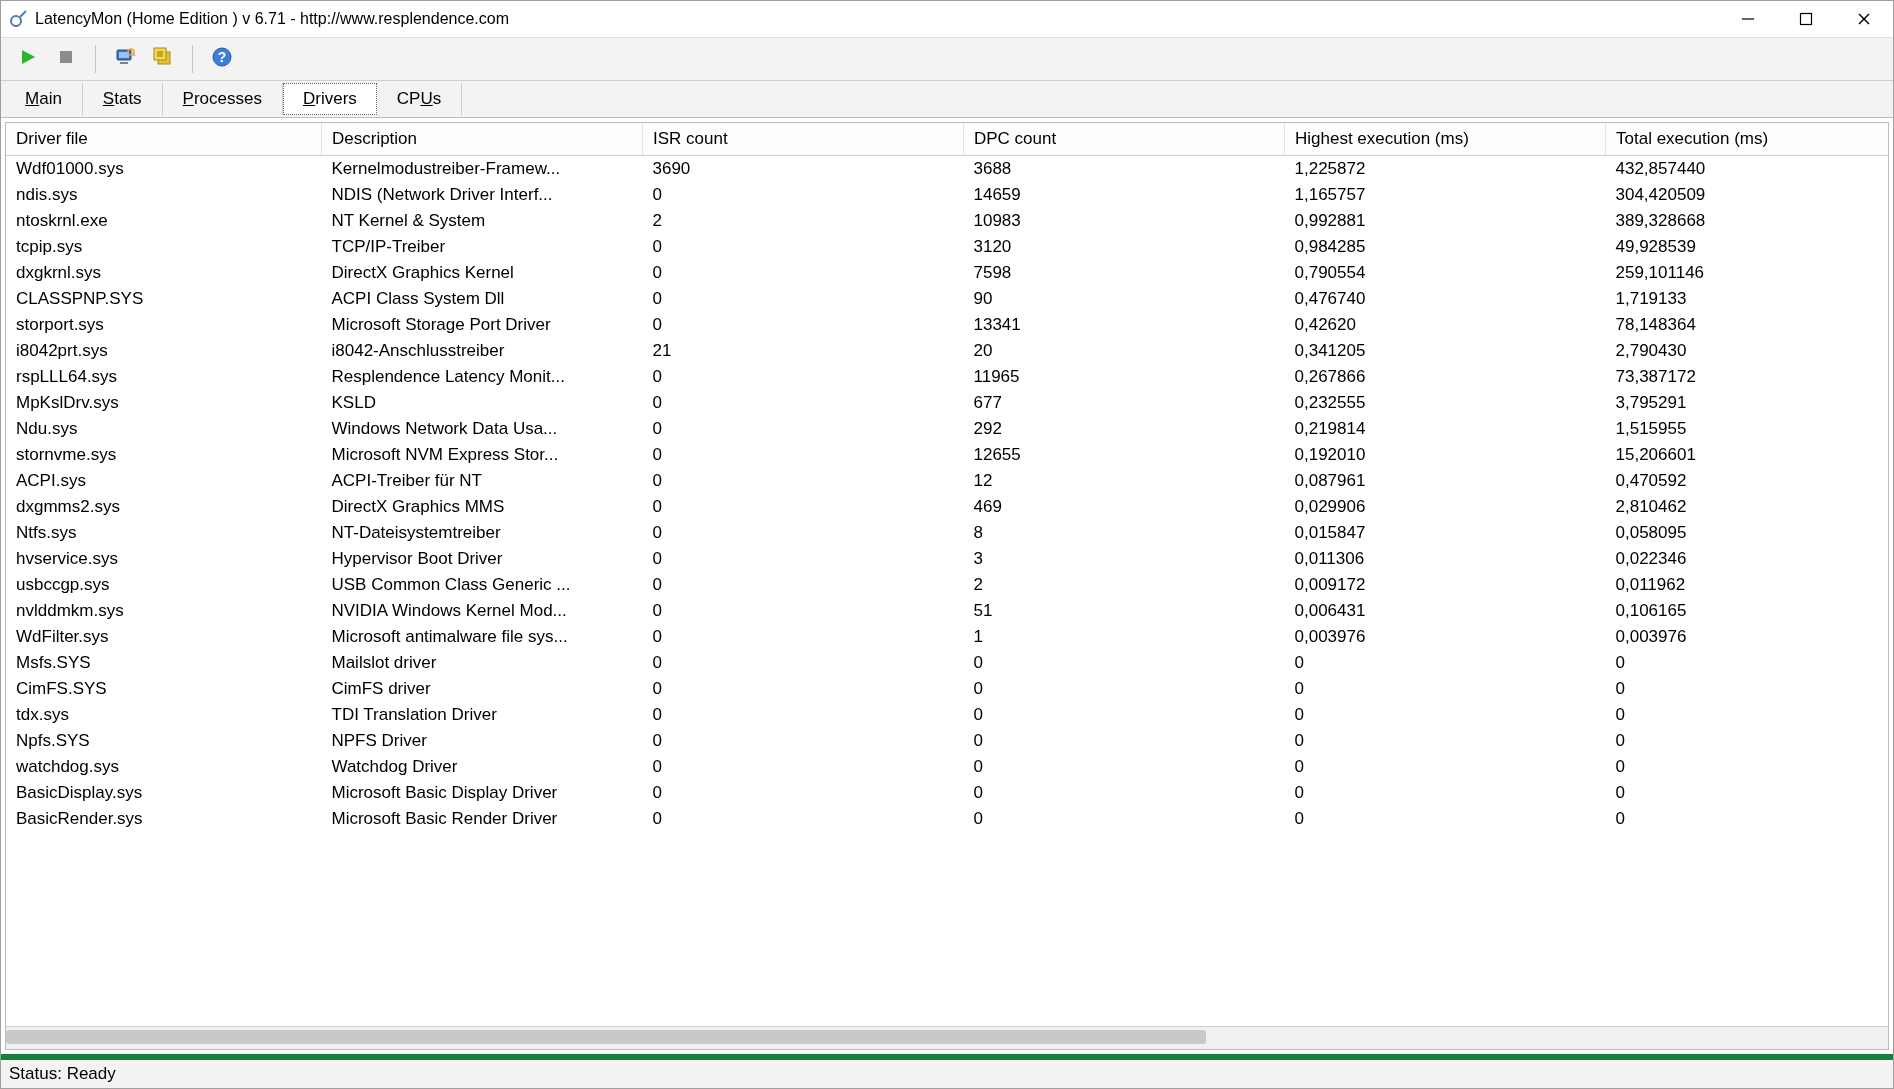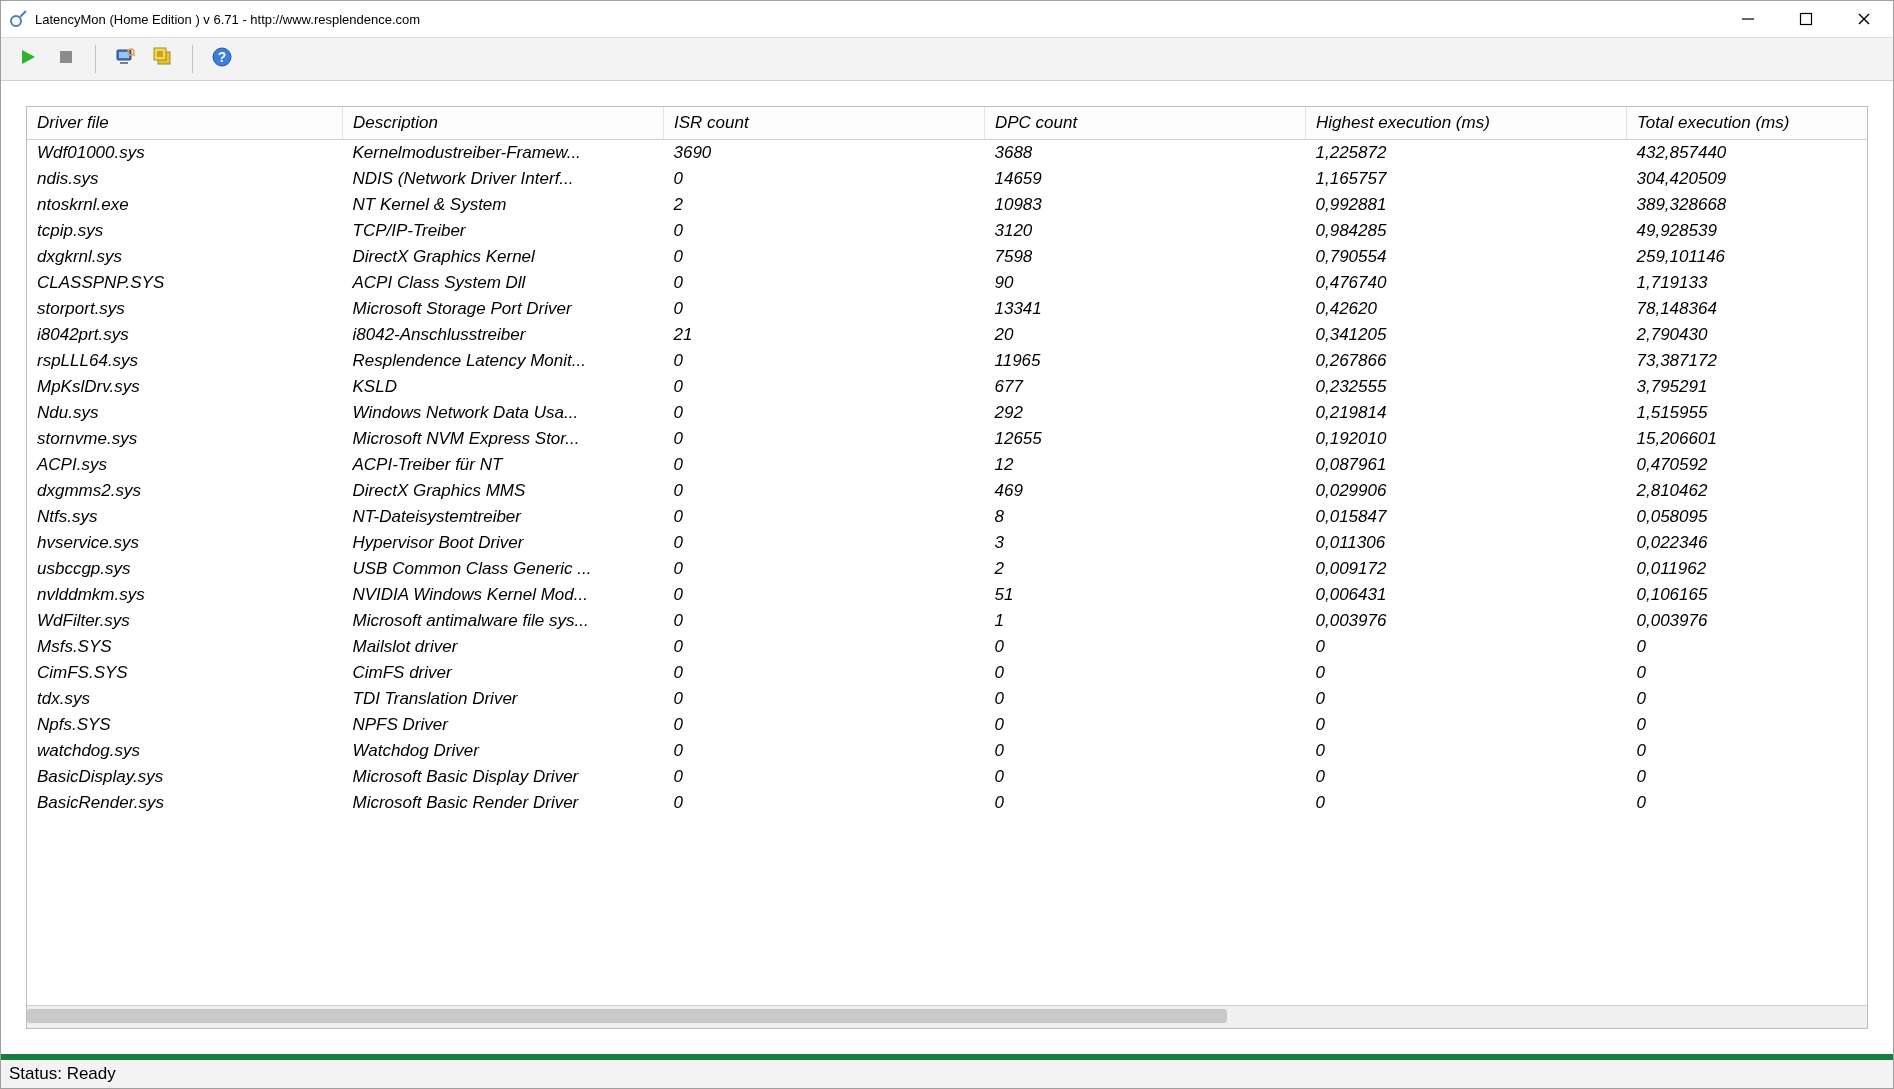--- a/index.html
+++ b/index.html
@@ -34,21 +34,21 @@
   .titlebar .app-icon {
     width: 18px;
     height: 18px;
     margin-right: 8px;
     display: flex;
     align-items: center;
     justify-content: center;
   }
   .titlebar .title-text {
     flex: 1;
-    font-size: 13px;
+    font-size: 16px;
     color: #000;
     white-space: nowrap;
   }
   .win-controls {
     display: flex;
     align-items: center;
     height: 100%;
   }
   .win-btn {
     width: 58px;
@@ -115,27 +115,26 @@
   }
   .tabbar .tab .ul { text-decoration: underline; }
   .tabbar .tab.active {
     border: 1px dotted #666;
     background: #ffffff;
     padding: 5px 19px;
   }
   
   .table-container {
     flex: 1;
-    margin: 25px;
+    margin: 4px;
     border: 1px solid #bdbdbd;
     display: flex;
     flex-direction: column;
     overflow: hidden;
     background: #ffffff;
-    font-style: italic;
   }
   .table-scroll {
     flex: 1;
     overflow: hidden;
     position: relative;
   }
   table.driver-table {
     border-collapse: collapse;
     table-layout: fixed;
     width: 1870px;
@@ -266,20 +265,27 @@
     <div class="tb-btn">
       <span>
         <svg width="22" height="22" viewBox="0 0 22 22">
           <circle cx="11" cy="11" r="9" fill="#3d7ed8" stroke="#2159a6"></circle>
           <text x="11" y="16" text-anchor="middle" font-size="14" font-weight="bold" fill="#fff">?</text>
         </svg>
       </span>
     </div>
   </div>
 
+  <div class="tabbar">
+    <div class="tab"><span class="ul">M</span><span>ain</span></div>
+    <div class="tab"><span class="ul">S</span><span>tats</span></div>
+    <div class="tab"><span class="ul">P</span><span>rocesses</span></div>
+    <div class="tab active"><span class="ul">D</span><span>rivers</span></div>
+    <div class="tab"><span>CP</span><span class="ul">U</span><span>s</span></div>
+  </div>
 
   <div class="table-container">
     <div class="table-scroll">
       <table class="driver-table">
         <thead>
           <tr>
             <th class="col0">Driver file</th>
             <th class="col1">Description</th>
             <th class="col2">ISR count</th>
             <th class="col3">DPC count</th>

